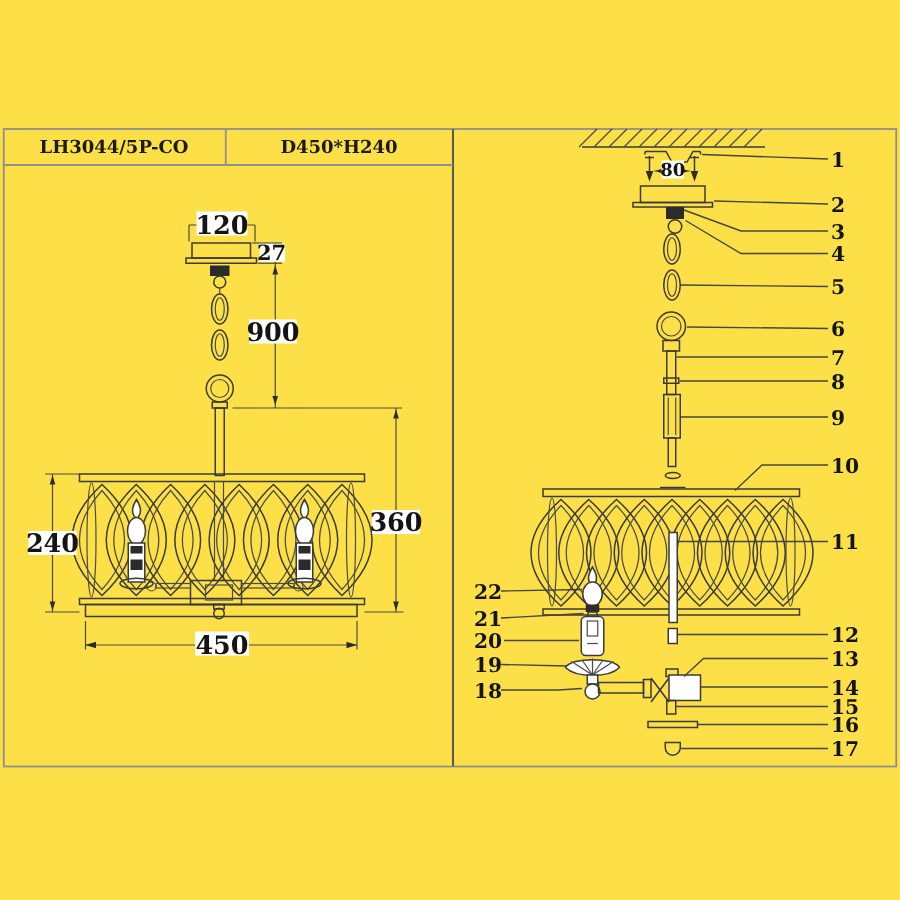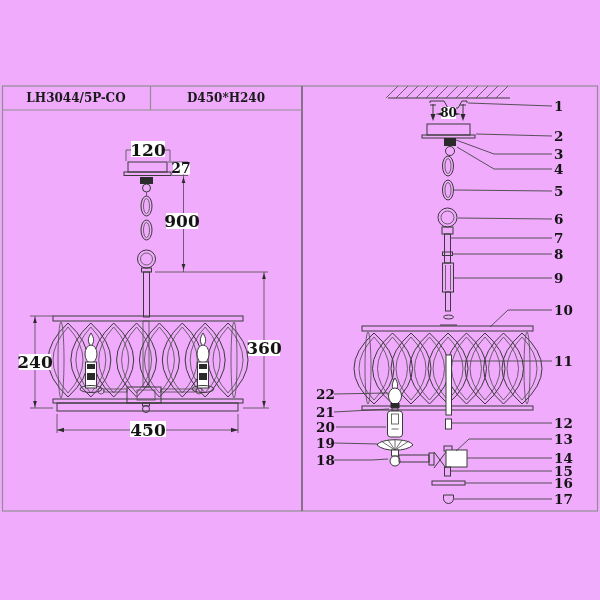--- a/index.html
+++ b/index.html
@@ -1,16 +1,16 @@
 <!DOCTYPE html>
 <html><head>
 <meta charset="utf-8">
 <style>
   html,body{margin:0;padding:0;background:#ffffff;}
-  #stage{position:relative;width:600px;height:600px;background:#f0abfc;overflow:hidden;
+  #stage{position:relative;width:600px;height:600px;background:#fde047;overflow:hidden;
          font-family:"DejaVu Serif",serif;}
   svg{position:absolute;left:0;top:0;}
   .ln{stroke:#3a3a3a;stroke-width:1;fill:none;}
   .thin{stroke:#4a4a4a;stroke-width:0.8;fill:none;}
   .fil{fill:#2b2b2b;stroke:none;}
   .wht{fill:#ffffff;}
   .frame{stroke:#8f8f8f;stroke-width:1.2;fill:none;}
   .div{stroke:#5a5a5a;stroke-width:1.4;fill:none;}
   .ldr{stroke:#454545;stroke-width:0.9;fill:none;}
   .dim{font:bold 17px "DejaVu Serif",serif;fill:#141414;text-anchor:middle;}

